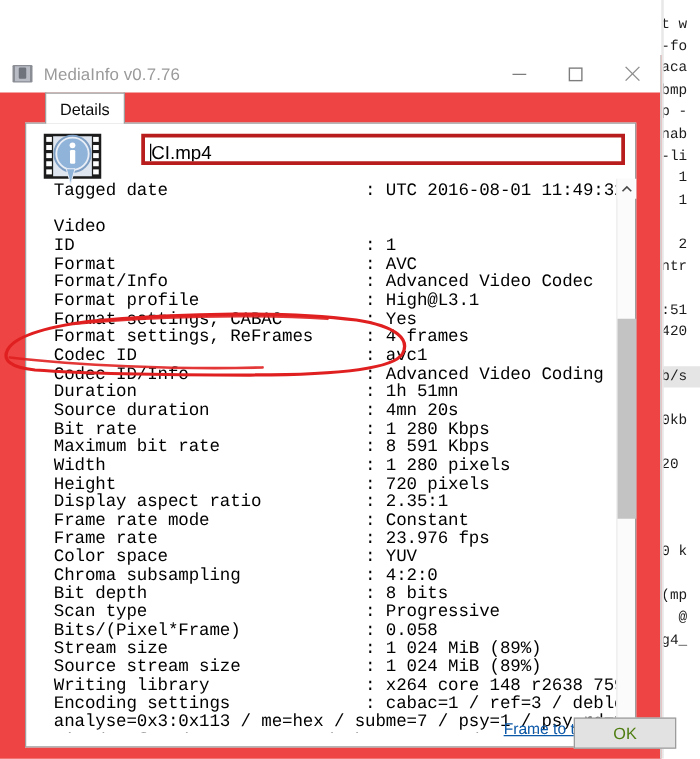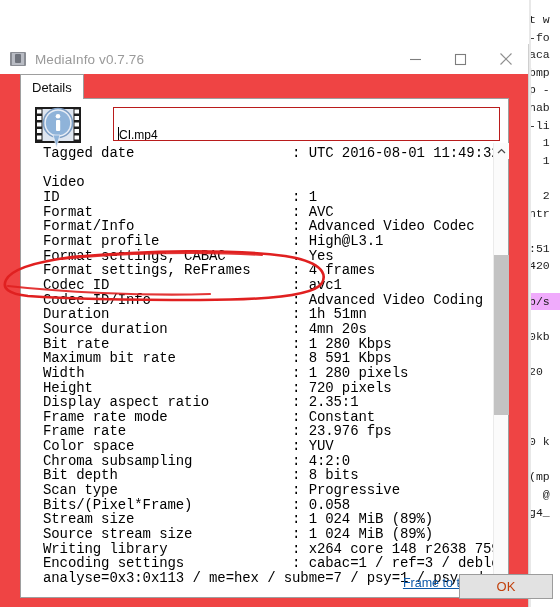--- a/index.html
+++ b/index.html
@@ -31,21 +31,21 @@
     font-family: "Liberation Mono", monospace;
     font-size: 11.5px;
     line-height: 17.6px;
     color: #1b1b1b;
     white-space: pre;
     overflow: hidden;
     letter-spacing: 0px;
     margin-top: 11px;
   }
   #bg-code .hl {
-    background: #f0abfc;
+    background: #e5e5e5;
     display: inline-block;
     width: 31px;
   }
   #bg-left-strip {
     position: absolute;
     left: 529px;
     top: 0;
     width: 2px;
     height: 607px;
     background: #e8e8e8;
@@ -116,21 +116,21 @@
     height: 30px;
     display: flex;
     align-items: center;
     justify-content: center;
   }
   .win-btn svg { display: block; }
 
   
   #tabstrip {
     position: absolute;
-    left: 20px;
+    left: 36px;
     top: 30px;
     width: 489px;
     height: 25px;
     display: flex;
     align-items: flex-end;
     box-sizing: border-box;
     text-align: center;
   }
   .tab {
     height: 24px;
@@ -179,27 +179,27 @@
     top: 0;
     width: 58px;
     height: 50px;
   }
   #filename-field {
     position: absolute;
     left: 84px;
     top: 6px;
     width: 387px;
     height: 25px;
-    border: 1px solid #b91c1c;
+    border: 3px solid #b91c1c;
     background: #ffffff;
     box-sizing: border-box;
     font-family: "Liberation Sans", sans-serif;
-    font-size: 12px;
+    font-size: 15px;
     color: #000000;
-    padding: 16px 4px;
+    padding: 1px 4px;
     line-height: 23px;
     overflow: hidden;
     white-space: nowrap;
   }
   #filename-field::before {
     content: "";
     display: inline-block;
     width: 1px;
     height: 14px;
     background: #000;
@@ -265,27 +265,27 @@
     color: #0b58a8;
     text-decoration: underline;
     cursor: pointer;
   }
 
   
   #ok-button {
     position: absolute;
     left: 459px;
     top: 574px;
-    width: 94px;
+    width: 82px;
     height: 25px;
     background: #e2e2e2;
     border: 1px solid #9c9c9c;
     box-sizing: border-box;
     font-size: 13px;
-    color: #c2410c;
+    color: #4d7c0f;
     display: flex;
     align-items: center;
     justify-content: center;
     z-index: 6;
   }
 
   
   #ink {
     position: absolute;
     left: 0;

